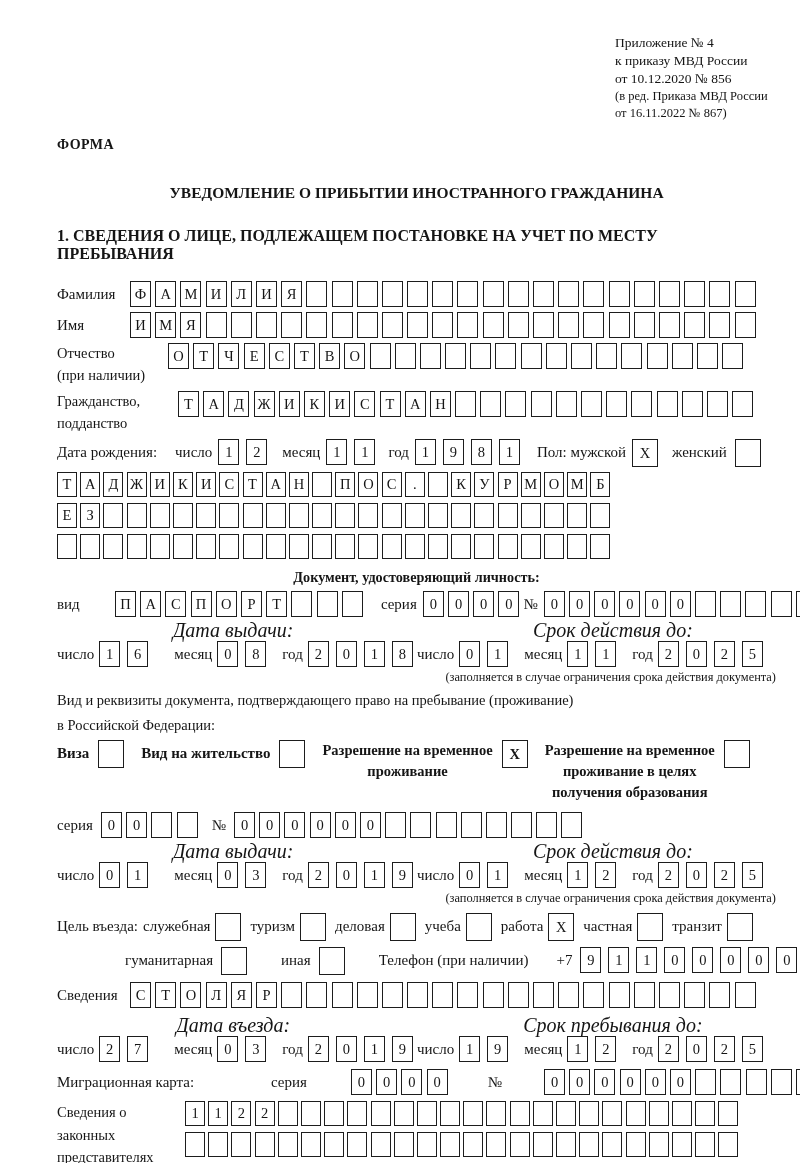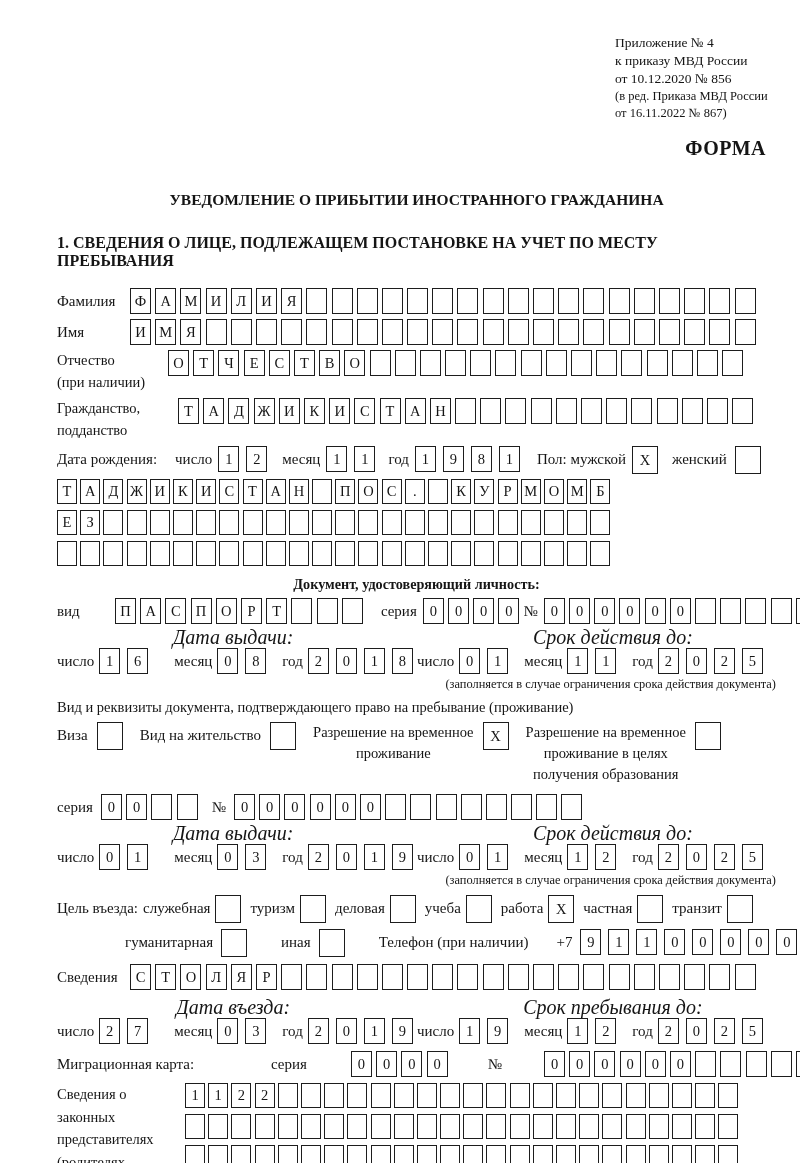--- a/index.html
+++ b/index.html
@@ -6,21 +6,21 @@
   html,body { margin:0; padding:0; }
   body {
     width:800px; height:1163px; background:#ffffff; color:#151515;
     font-family:"Liberation Serif", serif; overflow:hidden;
   }
   .page { position:relative; width:800px; height:1163px; padding:34px 24px 0 57px; }
 
   
   .top-header { margin-left:558px; font-size:13.5px; line-height:18px; }
   .top-header .th-sub { font-size:12.5px; line-height:16.5px; }
-  .form-label { text-align:right; font-weight:bold; font-size:20px; margin-top:16px; padding-right:10px; letter-spacing:0.5px; }
+  .form-label { text-align:left; font-weight:bold; font-size:14px; margin-top:16px; padding-right:10px; letter-spacing:0.5px; }
 
   
   .title { text-align:center; font-weight:bold; font-size:15.5px; line-height:21px; margin-top:29px; }
   .blank-line { display:inline-block; width:58px; border-bottom:2px solid #333; height:12px; margin-left:10px; }
 
   .sec-heading { font-weight:bold; font-size:16px; margin-top:24px; }
 
   
   .frow { display:flex; align-items:flex-start; margin-top:5px; flex-wrap:nowrap; }
   .flabel { font-size:15px; line-height:26px; flex:none; white-space:nowrap; }
@@ -53,21 +53,21 @@
   .dhead { font-size:20px; text-align:center; line-height:19px;font-style:italic; }
   .dcol-right .dhead { padding-left:30px; }
   .dfields { display:flex; align-items:center; margin-top:1px; }
   .dfields .flabel { margin-right:5px; }
   .dfields .cells { margin-right:9px; }
   .restrict-note { text-align:right; font-size:12.4px; line-height:16px; margin-top:2px; }
 
   .text-line { font-size:14.5px; line-height:20px; margin-top:5px; }
 
   
-  .opts-row { display:flex; align-items:flex-start; margin-top:5px; }
+  .opts-row { display:flex; align-items:flex-start; margin-top:5px;font-weight:bold; }
   .opt { display:flex; align-items:flex-start; margin-right:17px; }
   .opt .flabel { margin-right:9px; }
   .opt-text { font-size:14.5px; line-height:21px; text-align:center; margin-right:9px; }
 
   
   .purpose-row .flabel { margin-right:5px; }
   .purpose-row .cells { margin-right:9px; }
   .purpose2-row { margin-top:6px; }
   .purpose2-row .flabel { margin-right:8px; }
   .purpose2-row .cells { margin-right:14px; }
@@ -413,20 +413,21 @@
             <span class="cell">0</span>
             <span class="cell">2</span>
             <span class="cell">5</span>
           </span>
       </div>
     </div>
   </div>
   <div class="restrict-note">(заполняется в случае ограничения срока действия документа)</div>
 
   <div class="text-line">Вид и реквизиты документа, подтверждающего право на пребывание (проживание)</div>
+  <div class="text-line">в Российской Федерации:</div>
 
   <div class="opts-row">
     <div class="opt">
       <span class="flabel">Виза</span>
       <span class="cells cbx">
           <span class="cell"></span>
         </span>
     </div>
     <div class="opt">
       <span class="flabel">Вид на жительство</span>

